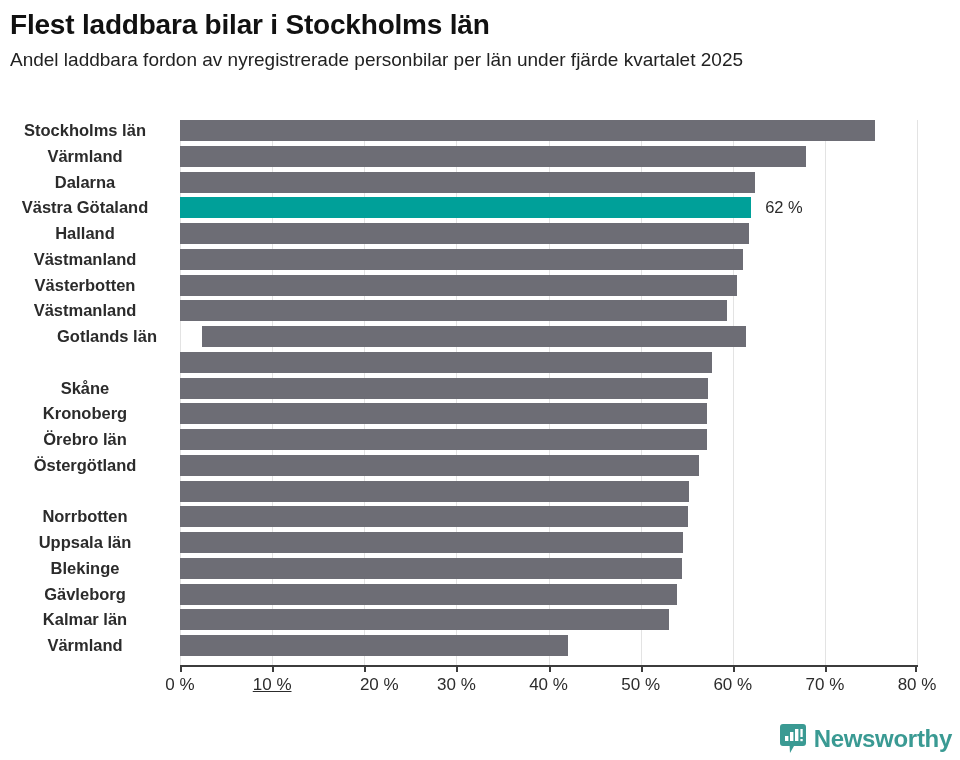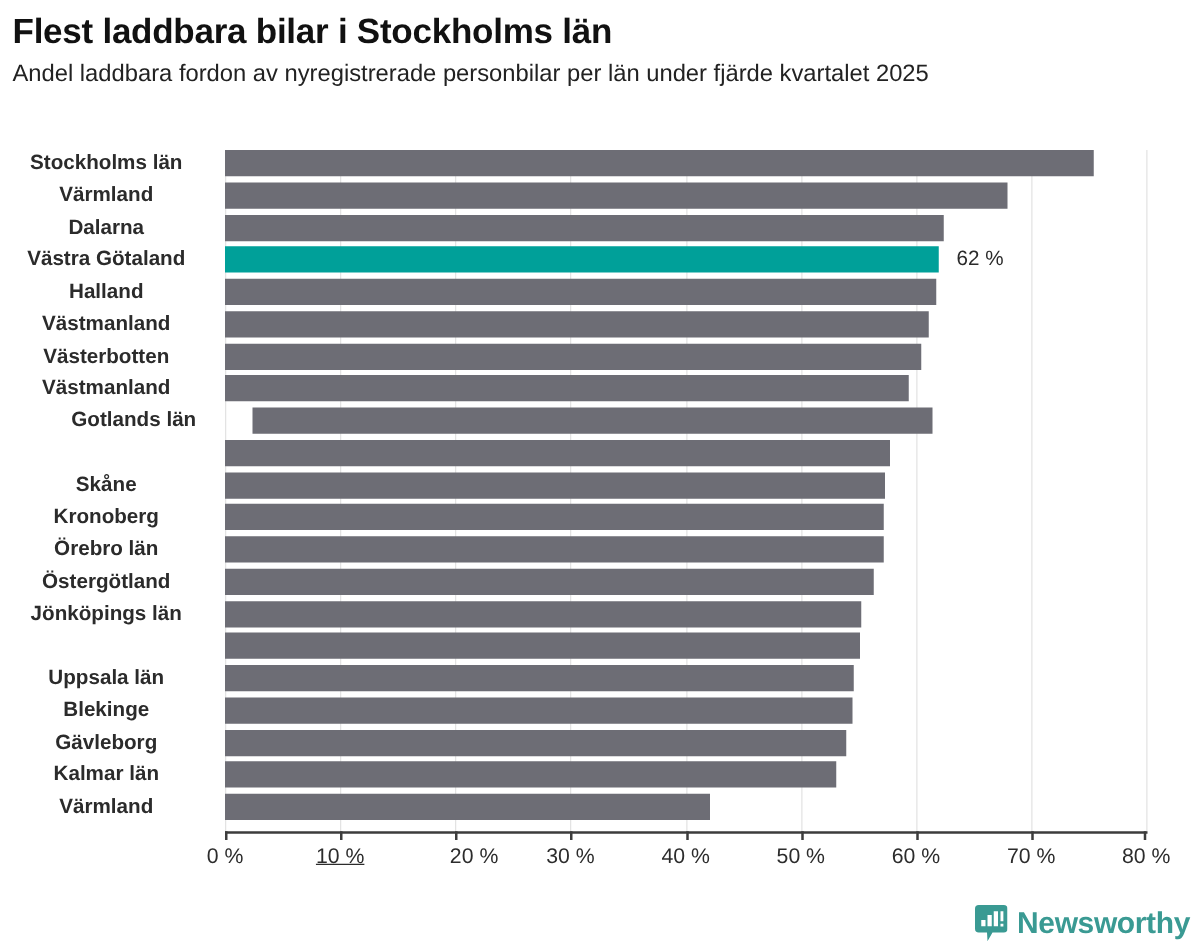--- a/index.html
+++ b/index.html
@@ -221,24 +221,24 @@
       </div>
       <div class="row" style="top: 317px; height: 21px;">
         <div class="cat-label">Örebro län</div>
         <div class="bar" style="width: 526.955px;"></div>
       </div>
       <div class="row" style="top: 342.75px; height: 37px;">
         <div class="cat-label">Östergötland</div>
         <div class="bar" style="width: 518.664px;"></div>
       </div>
       <div class="row" style="top: 368.5px; height: 21px;">
-        <div class="cat-label">Jönköpings län</div>
         <div class="bar" style="width: 508.53px;"></div>
       </div>
       <div class="row" style="top: 394.25px; height: 21px;">
+        <div class="cat-label">Norrbotten</div>
         <div class="bar" style="width: 507.609px;"></div>
       </div>
       <div class="row" style="top: 420px; height: 21px;">
         <div class="cat-label">Uppsala län</div>
         <div class="bar" style="width: 503.002px;"></div>
       </div>
       <div class="row" style="top: 445.75px; height: 21px;">
         <div class="cat-label">Blekinge</div>
         <div class="bar" style="width: 502.081px;"></div>
       </div>

